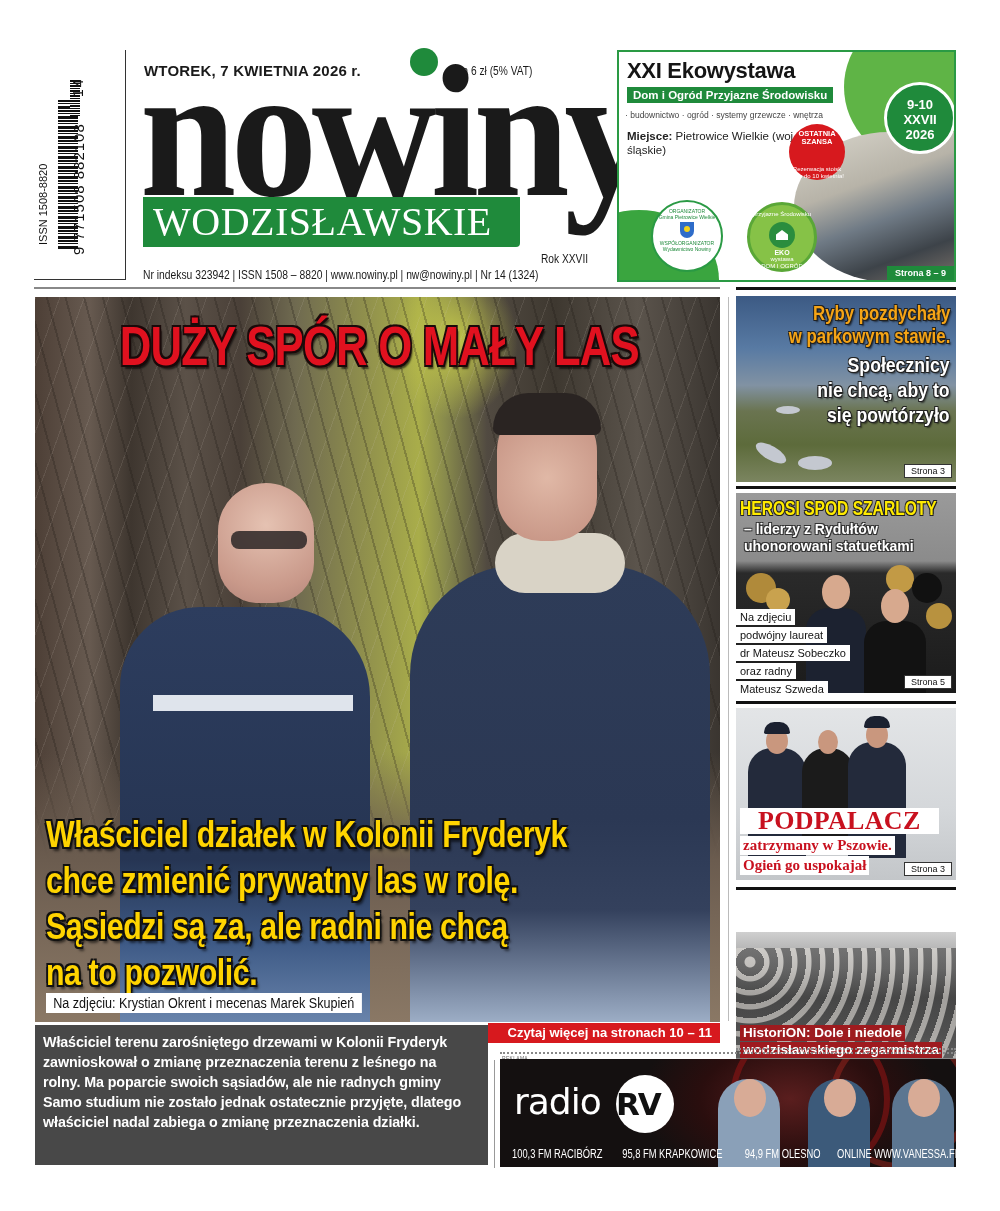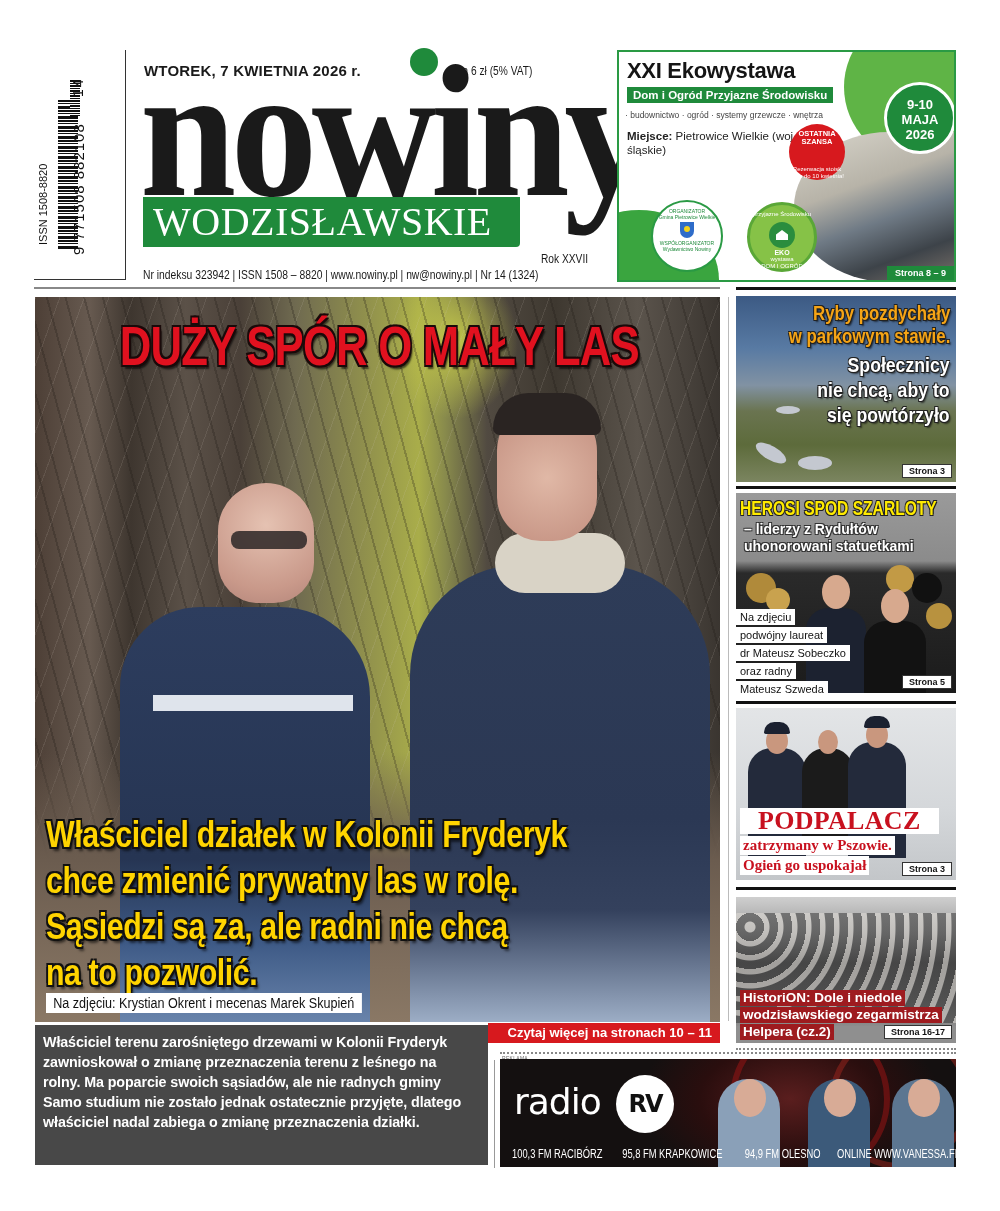--- a/index.html
+++ b/index.html
@@ -170,36 +170,36 @@
 
   
   .radio-ad {
     position: absolute; left: 500px; top: 1059px; width: 456px; height: 108px; overflow: hidden;
     background: radial-gradient(ellipse 150px 90px at 290px 40px, #5a1e1e 0%, #2a0e0e 60%, #141010 100%);
   }
   .radio-ring { position: absolute; border-radius: 50%; border: 6px solid rgba(150,20,20,0.55); }
   .radio-word { position: absolute; left: 14px; top: 22px; font-size: 36px; color: #fff; font-family: "DejaVu Sans", sans-serif; letter-spacing: -1px; }
   .radio-logo {
     position: absolute; left: 116px; top: 16px; width: 58px; height: 58px; border-radius: 50%; background: #fff;
-    color: #111; font-weight: bold; font-size: 24px; text-align: center; line-height: 58px; letter-spacing: -2px;
+    color: #111; font-weight: bold; font-size: 31px; line-height: 58px; letter-spacing: -2px;
     font-family: "DejaVu Sans", sans-serif;
   }
   .radio-host { position: absolute; top: 20px; width: 62px; height: 90px; border-radius: 30px 30px 0 0; }
   .radio-host::before { content: ""; position: absolute; left: 16px; top: 0; width: 32px; height: 38px; border-radius: 50%; background: #d8ab96; }
   .radio-freqs {
     position: absolute; left: 12px; bottom: 6px; width: 440px; color: #fff; font-size: 12px; white-space: nowrap;
     display: flex; justify-content: space-between; transform: scaleX(0.95); transform-origin: left;
   }
   .radio-freqs span { transform: scaleX(0.82); transform-origin: left; display: inline-block; }
 
   
   .side-card { position: absolute; left: 736px; width: 220px; overflow: hidden; }
   .side-rule { position: absolute; left: 736px; width: 220px; height: 3px; background: #111; }
   .page-tag {
-    position: absolute; right: 4px; bottom: 4px; background: #fff; color: #111; font-weight: bold; font-size: 9px;
+    position: absolute; right: 4px; bottom: 4px; background: #fff; color: #111; font-weight: normal; font-size: 9px;
     padding: 1px 6px; border: 1px solid #333; margin-left: 20px;
   }
 
   .card-fish { top: 296px; height: 186px;
     background: linear-gradient(180deg, #3c5a84 0%, #587aa3 28%, #8192a3 48%, #6a7450 62%, #5d6b3b 80%, #7b8560 100%); }
   .card-fish .h1 {
     position: absolute; right: 6px; top: 6px; text-align: right; color: #f5a416; font-weight: bold; font-size: 20px; line-height: 23px;
     transform: scaleX(0.84); transform-origin: right top; white-space: nowrap;
     text-shadow: -1px -1px 0 #222, 1px -1px 0 #222, -1px 1px 0 #222, 1px 1px 0 #222, 2px 2px 2px rgba(0,0,0,.6);
   }
@@ -238,21 +238,21 @@
   .card-police .h1 {
     position: absolute; left: 4px; top: 100px; background: #fff; color: #c8111f; font-family: "Liberation Serif", serif;
     font-weight: bold; font-size: 26px; line-height: 26px; padding: 0 18px; letter-spacing: 0.3px;
   }
   .card-police .h2 {
     position: absolute; left: 4px; top: 128px; color: #c8111f; font-family: "Liberation Serif", serif; font-weight: bold;
     font-size: 15px; line-height: 19px;
   }
   .card-police .h2 span { display: table; background: #fff; padding: 0 3px; margin-bottom: 1px; white-space: nowrap; }
 
-  .card-history { top: 897px; height: 146px; background: linear-gradient(180deg, #cfcfcf 0%, #9a9a9a 25%, #555 45%, #6a6a6a 70%, #a2a2a2 100%); }
+  .card-history { top: 932px; height: 146px; background: linear-gradient(180deg, #cfcfcf 0%, #9a9a9a 25%, #555 45%, #6a6a6a 70%, #a2a2a2 100%); }
   .history-crowd {
     position: absolute; inset: 16px 0 20px 0;
     background: repeating-radial-gradient(circle at 14px 14px, #e0dcd6 0 5px, #3a3a3a 6px 14px);
     opacity: 0.55;
   }
   .card-history .h1 { position: absolute; left: 4px; top: 93px; }
   .card-history .h1 span {
     display: table; background: #9e1b1f; color: #fff; font-weight: bold; font-size: 13.5px; line-height: 16px; padding: 0 3px;
     margin-bottom: 1px; white-space: nowrap;
   }
@@ -285,21 +285,21 @@
   <div class="eco-photo"></div>
   <div class="eco-title">XXI Ekowystawa</div>
   <div class="eco-sub">Dom i Ogród Przyjazne Środowisku</div>
   <div class="eco-cats">· budownictwo · ogród · systemy grzewcze · wnętrza</div>
   <div class="eco-place">
     <b>Miejsce:</b>
     <span>Pietrowice Wielkie (woj. śląskie)</span>
   </div>
   <div class="eco-date">
     <div>9-10</div>
-    <div>MAJA</div>
+    <div>XXVII</div>
     <div>2026</div>
   </div>
   <div class="eco-last">
     <b>OSTATNIA SZANSA</b>
     <span>Rezerwacja stoisk tylko do 10 kwietnia!</span>
   </div>
   <div class="eco-org">
     <div>ORGANIZATOR</div>
     <div>Gmina Pietrowice Wielkie</div>
     <span class="shield"></span>

